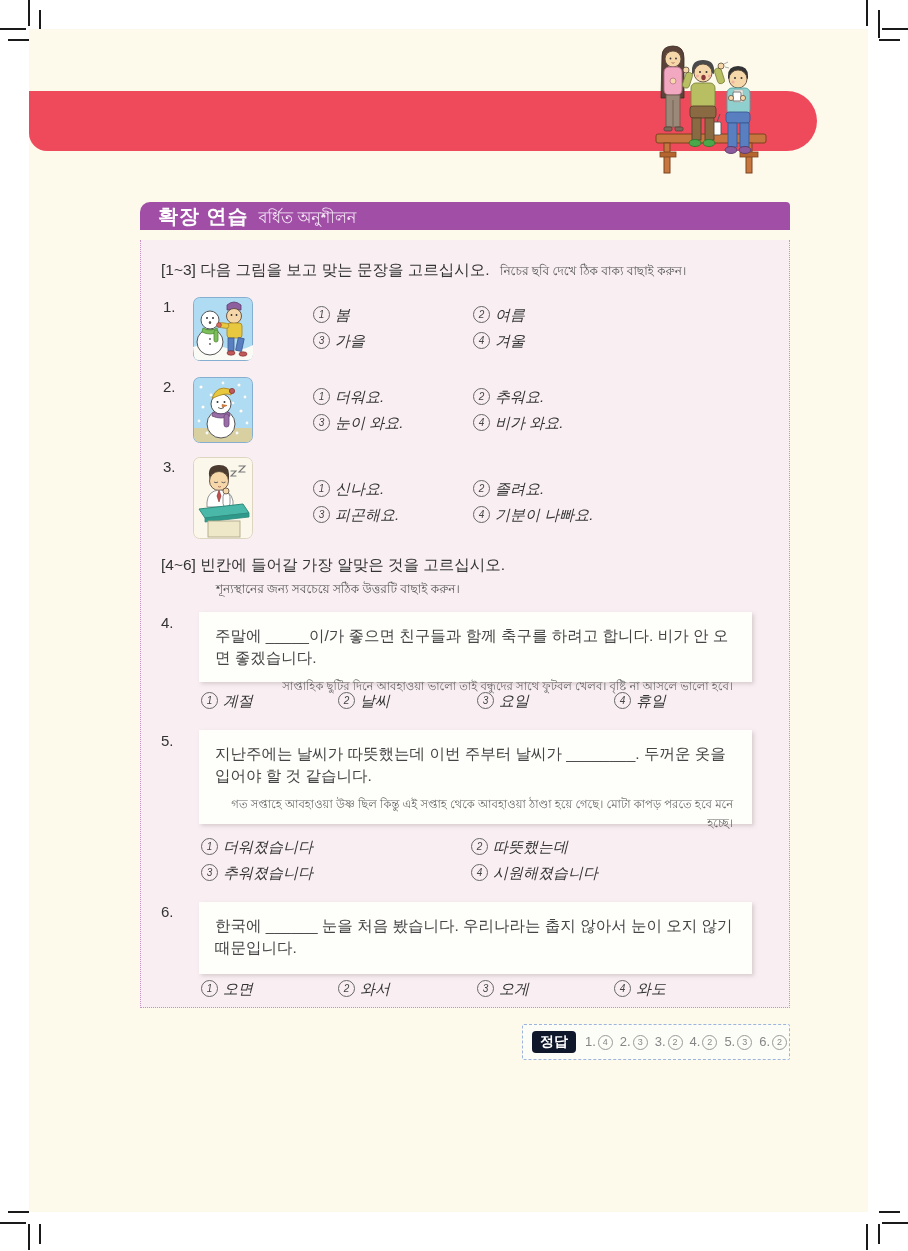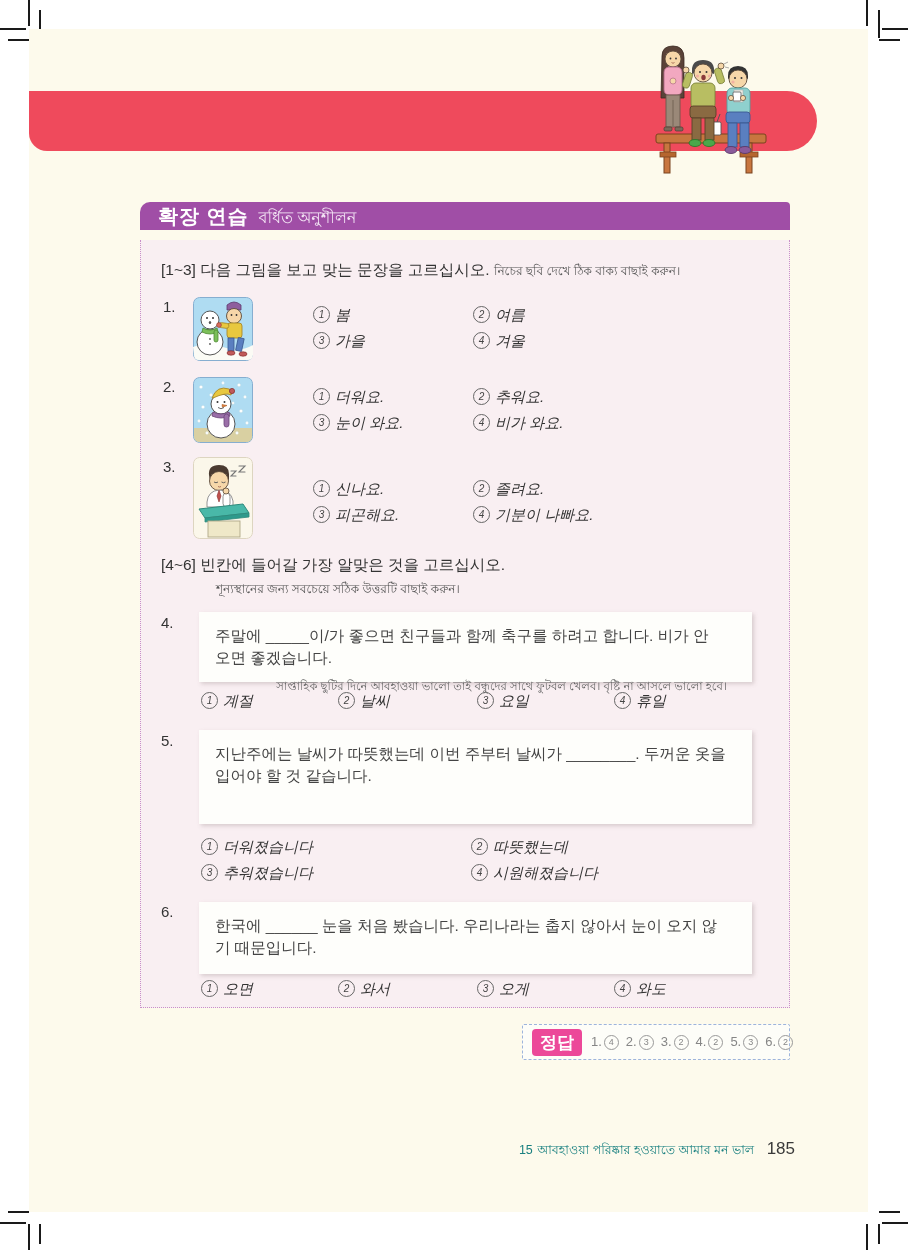--- a/index.html
+++ b/index.html
@@ -29,46 +29,46 @@
   }
   .sec-title-ko{color:#ffffff; font-size:20px; font-weight:bold; letter-spacing:1px;}
   .sec-title-bn{color:#f3e4f4; font-size:16px; margin-left:10px; padding-top:4px;}
   
   .content{
     position:absolute; left:140px; top:240px; width:650px; height:768px;
     background:#F9EFF2; box-sizing:border-box;
     border-left:1px dotted #C98FC9; border-right:1px dotted #C98FC9; border-bottom:1px dotted #C98FC9;
   }
   .instr-ko{font-size:15.5px; color:#333333;}
-  .instr-bn{font-size:12px; color:#555555; }
+  .instr-bn{font-size:12px; color:#555555; margin-left:6px;}
   .abs{position:absolute;}
   .qnum{font-size:15px; color:#333333;}
   .qimg{position:absolute; border-radius:6px; overflow:hidden;}
   .opt{position:absolute; white-space:nowrap;font-style:italic;}
   .circ{
     display:inline-block; width:15px; height:15px; line-height:15px;
     border:1px solid #666666; border-radius:50%; text-align:center;
     font-size:10px; color:#444444; margin-right:5px; vertical-align:2px;
   }
   .opt-label{font-size:15px; color:#333333;}
   .qbox{
     position:absolute; left:58px; width:553px; background:#FEFEFB;
     box-shadow:2px 2px 4px rgba(120,100,100,0.25);
-    box-sizing:border-box; padding:13px 25px 10px 16px;
+    box-sizing:border-box; padding:13px 19px 10px 16px;
   }
   .qbox .ko{font-size:15.5px; color:#444444; line-height:22px; margin:0;}
   .qbox .bn{font-size:11.5px; color:#666666; margin-top:9px;text-align:right;}
   
   .answer-box{
     position:absolute; left:522px; top:1024px; width:268px; height:36px;
     background:#FDFDF8; border:1px dashed #9DB4DC; border-radius:2px;
     display:flex; align-items:center; padding:0 9px; box-sizing:border-box;
   }
   .ans-badge{
-    background:#ec4899; color:#ffffff; font-size:17px; font-weight:bold;
+    background:#0f172a; color:#ffffff; font-size:14px; font-weight:bold;
     padding:2px 8px; border-radius:4px; margin-right:9px; white-space:nowrap;
   }
   .ans-item{color:#868686; font-size:13px; margin-right:7px; white-space:nowrap;}
   .ans-circ{width:13px; height:13px; line-height:13px; font-size:9px;
     color:#868686; border-color:#999999; margin:0 0 0 2px; vertical-align:1px;}
   
   .footer{
     position:absolute; left:295px; top:1139px; width:500px;
     text-align:right; white-space:nowrap;
   }
@@ -275,20 +275,21 @@
       <div class="bn">সাপ্তাহিক ছুটির দিনে আবহাওয়া ভালো তাই বন্ধুদের সাথে ফুটবল খেলব। বৃষ্টি না আসলে ভালো হবে।</div>
     </div>
     <div class="opt" style="left:60px;top:452px"><span class="circ">1</span><span class="opt-label">계절</span></div>
     <div class="opt" style="left:197px;top:452px"><span class="circ">2</span><span class="opt-label">날씨</span></div>
     <div class="opt" style="left:336px;top:452px"><span class="circ">3</span><span class="opt-label">요일</span></div>
     <div class="opt" style="left:473px;top:452px"><span class="circ">4</span><span class="opt-label">휴일</span></div>
 
     <div class="abs qnum" style="left:20px;top:492px">5.</div>
     <div class="qbox" style="top:490px;height:94px">
       <p class="ko">지난주에는 날씨가 따뜻했는데 이번 주부터 날씨가 ________. 두꺼운 옷을 입어야 할 것 같습니다.</p>
+      <div class="bn">গত সপ্তাহে আবহাওয়া উষ্ণ ছিল কিন্তু এই সপ্তাহ থেকে আবহাওয়া ঠাণ্ডা হয়ে গেছে। মোটা কাপড় পরতে হবে মনে হচ্ছে।</div>
     </div>
     <div class="opt" style="left:60px;top:598px"><span class="circ">1</span><span class="opt-label">더워졌습니다</span></div>
     <div class="opt" style="left:330px;top:598px"><span class="circ">2</span><span class="opt-label">따뜻했는데</span></div>
     <div class="opt" style="left:60px;top:624px"><span class="circ">3</span><span class="opt-label">추워졌습니다</span></div>
     <div class="opt" style="left:330px;top:624px"><span class="circ">4</span><span class="opt-label">시원해졌습니다</span></div>
 
     <div class="abs qnum" style="left:20px;top:663px">6.</div>
     <div class="qbox" style="top:662px;height:72px">
       <p class="ko">한국에 ______ 눈을 처음 봤습니다. 우리나라는 춥지 않아서 눈이 오지 않기 때문입니다.</p>
     </div>
@@ -302,19 +303,14 @@
   <div class="answer-box">
     <span class="ans-badge">정답</span>
     <span class="ans-item"><span>1.</span><span class="circ ans-circ">4</span></span>
     <span class="ans-item"><span>2.</span><span class="circ ans-circ">3</span></span>
     <span class="ans-item"><span>3.</span><span class="circ ans-circ">2</span></span>
     <span class="ans-item"><span>4.</span><span class="circ ans-circ">2</span></span>
     <span class="ans-item"><span>5.</span><span class="circ ans-circ">3</span></span>
     <span class="ans-item"><span>6.</span><span class="circ ans-circ">2</span></span>
   </div>
 
-  <div class="footer">
-    <span class="footer-teal">15</span>
-    <span class="footer-teal">আবহাওয়া পরিষ্কার হওয়াতে আমার মন ভাল</span>
-    <span class="page-num">185</span>
-  </div>
 
 </div>
 
 </body></html>

